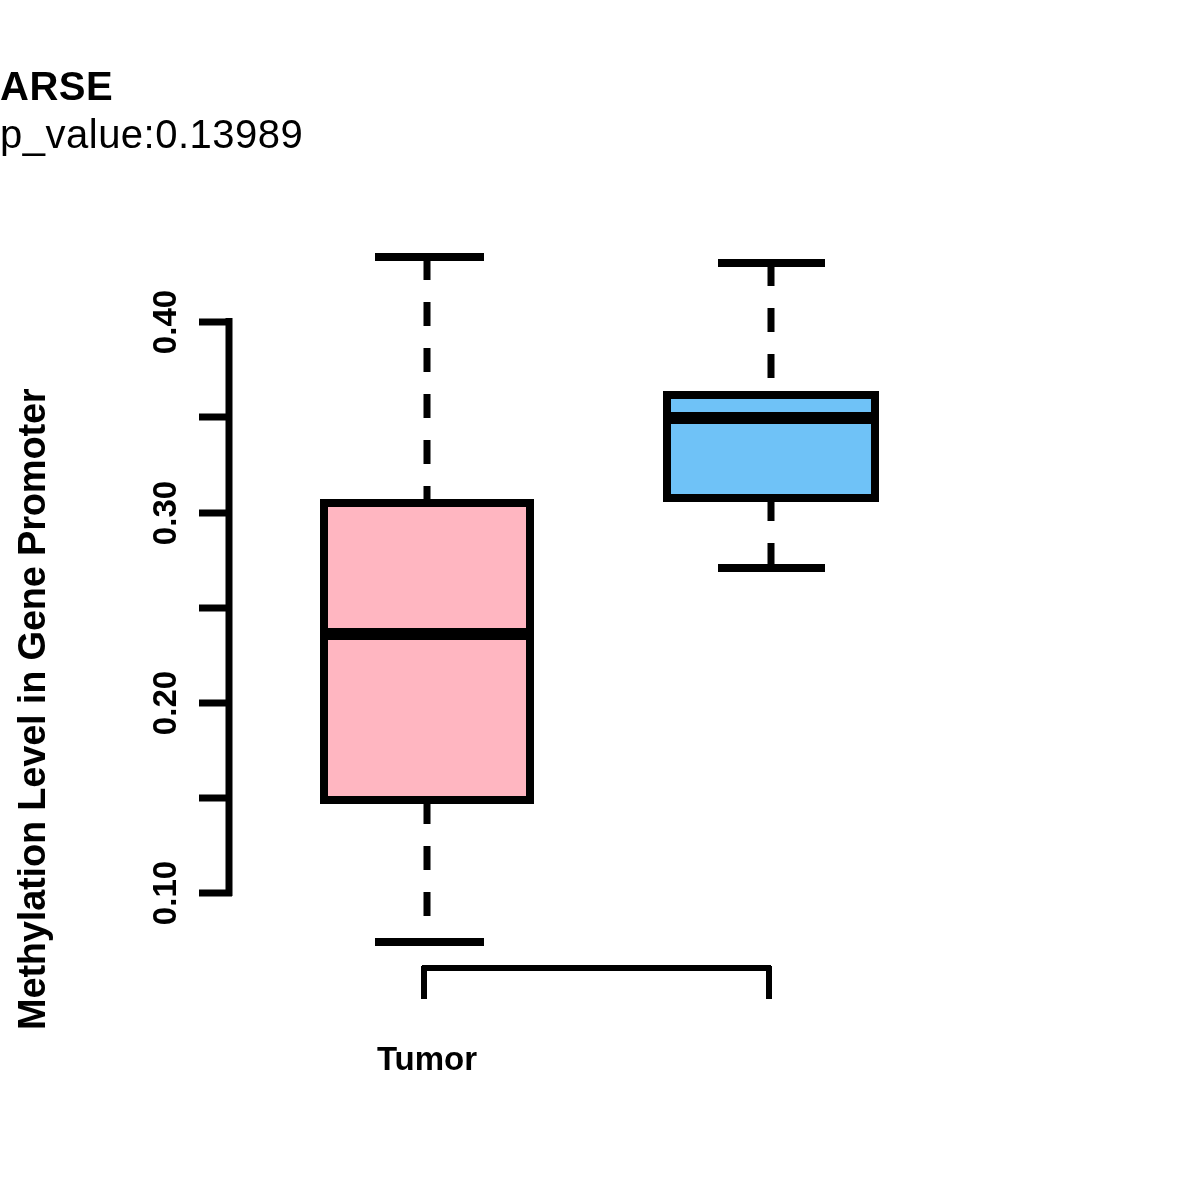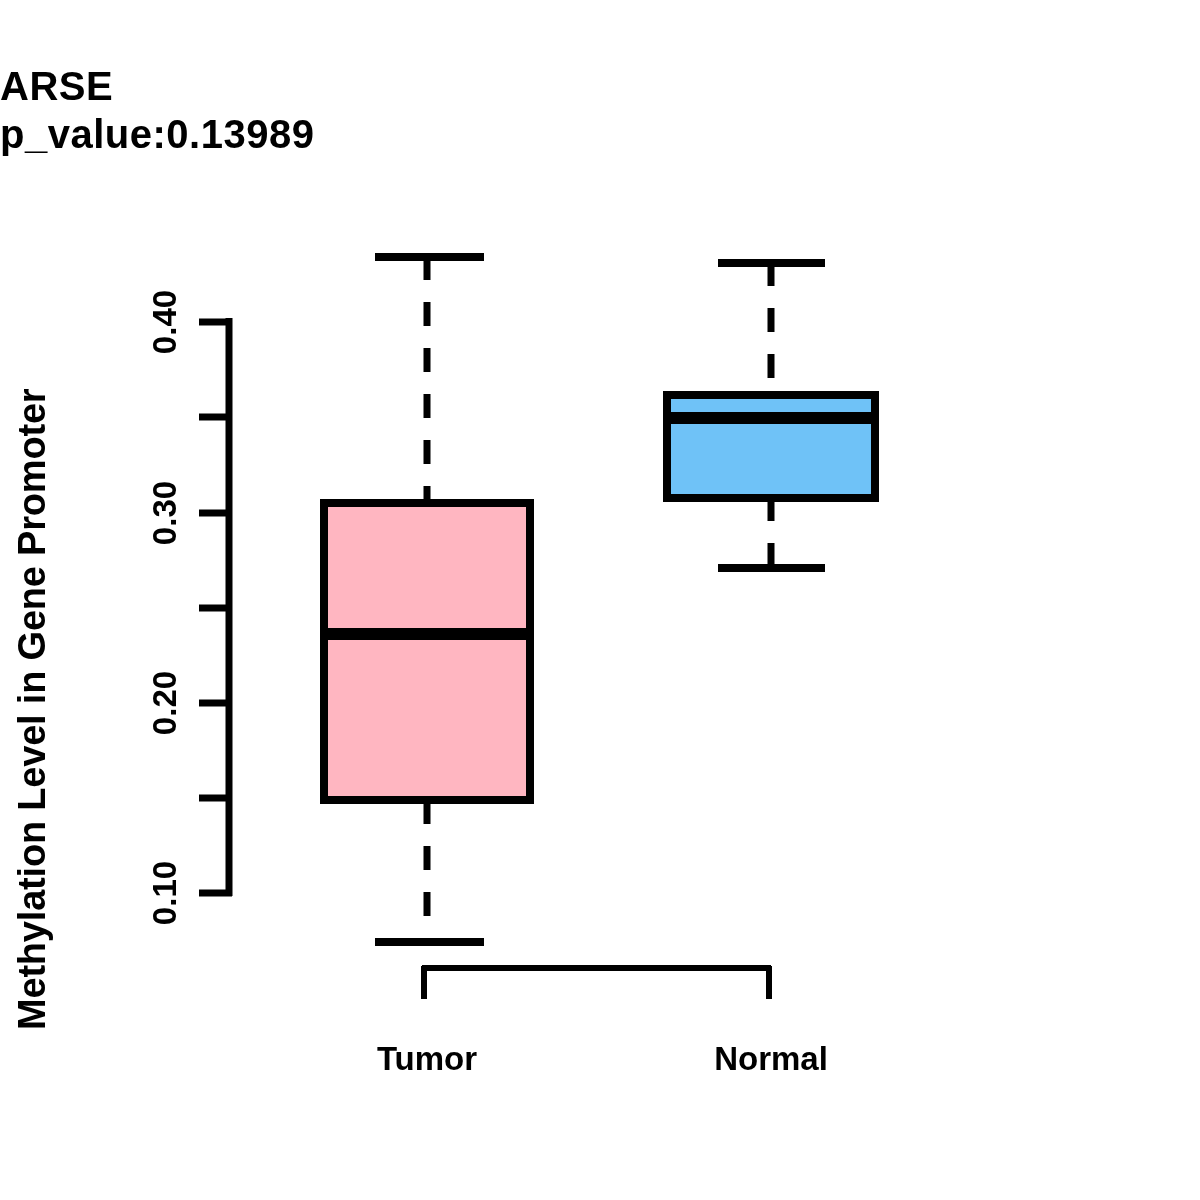--- a/index.html
+++ b/index.html
@@ -30,21 +30,21 @@
     pointer-events: none;
   }
   .title-main {
     font-size: 40px;
     font-weight: bold;
     line-height: 48px;
     letter-spacing: 0.5px;
   }
   .title-sub {
     font-size: 40px;
-    font-weight: bold;
+    font-weight: normal;
     line-height: 48px;
     letter-spacing: 0.5px;
   }
   
   .ylab {
     position: absolute;
     left: 0px;
     top: 0px;
     width: 1200px;
     height: 64px;
@@ -145,15 +145,14 @@
     </g>
 
   </svg>
 
   <div class="ytick-label" style="left:113px; top:300px; width:110px; height:44px;">0.40</div>
   <div class="ytick-label" style="left:113px; top:491px; width:110px; height:44px;">0.30</div>
   <div class="ytick-label" style="left:113px; top:681px; width:110px; height:44px;">0.20</div>
   <div class="ytick-label" style="left:113px; top:871px; width:110px; height:44px;">0.10</div>
 
   <div class="xtick-label" style="left:307px; width:240px;">Tumor</div>
-  <div class="xtick-label" style="left:651px; width:240px;">Normal</div>
 
 </div>
 
 </body></html>

